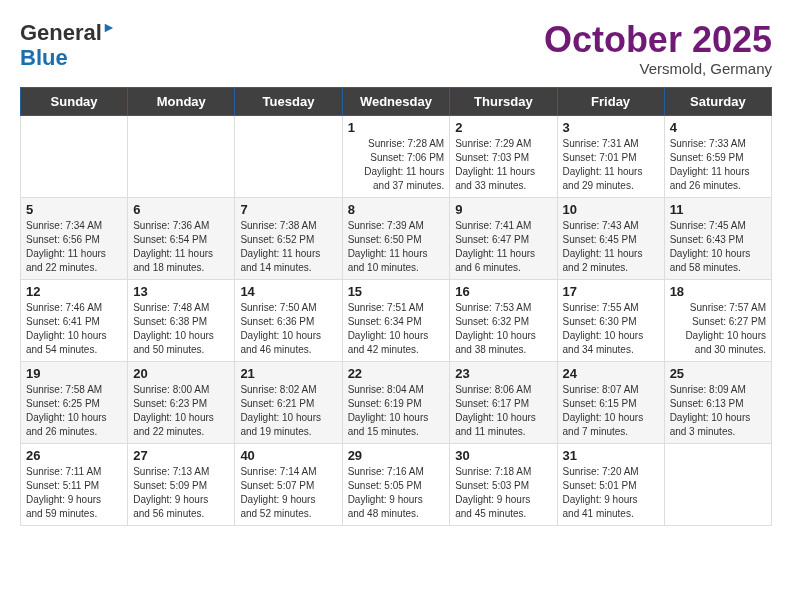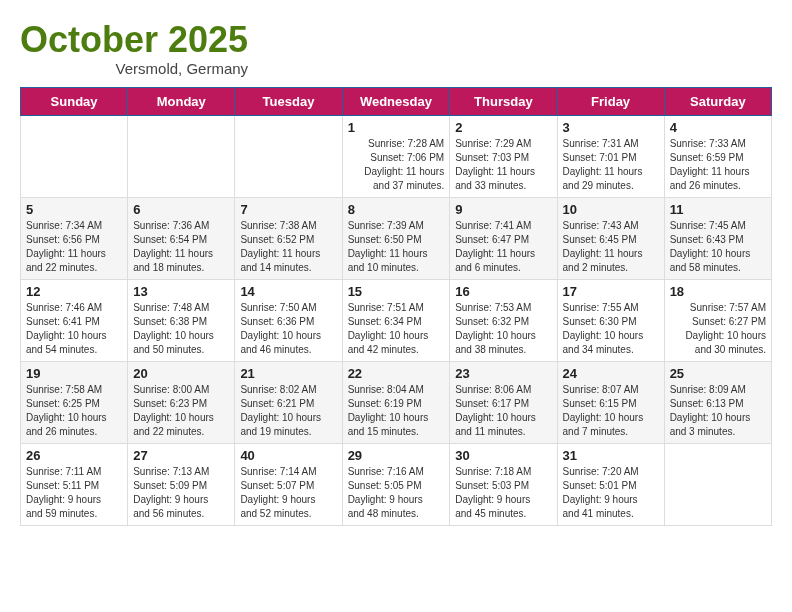--- a/index.html
+++ b/index.html
@@ -26,34 +26,34 @@
       line-height: 1.1;
     }
     .logo-general { color: #333; }
     .logo-blue { color: #1a6faf; }
     .title-section {
       text-align: right;
     }
     .month-title {
       font-size: 36px;
       font-weight: bold;
-      color: #4d7c0f;
+      color: #701a75;
       line-height: 1.1;
     }
     .location {
       font-size: 15px;
       color: #444;
     }
     .calendar {
       width: 100%;
       border-collapse: collapse;
       border: 1px solid #ccc;
     }
     .calendar th {
-      background-color: #be185d;
+      background-color: #404040;
       color: #fff;
       font-size: 13px;
       font-weight: bold;
       padding: 6px 4px;
       text-align: center;
       border: 1px solid #2060a0;
       margin-left: 16px;
     }
     .calendar td {
       vertical-align: top;
@@ -82,20 +82,28 @@
       color: #333;
     }
     .empty-cell {
       background-color: #f9f9f9;
     }
   </style>
 </head>
 <body>
 
 <div class="header">
+  <div class="logo">
+    <div>
+      <div class="logo-text">
+        <span class="logo-general">General</span><span style="color:#1a6faf;font-size:14px;vertical-align:super;">►</span><br>
+        <span class="logo-blue">Blue</span>
+      </div>
+    </div>
+  </div>
   <div class="title-section">
     <div class="month-title">October 2025</div>
     <div class="location">Versmold, Germany</div>
   </div>
 </div>
 
 <table class="calendar">
   <thead>
     <tr>
     <th>Sunday</th>

